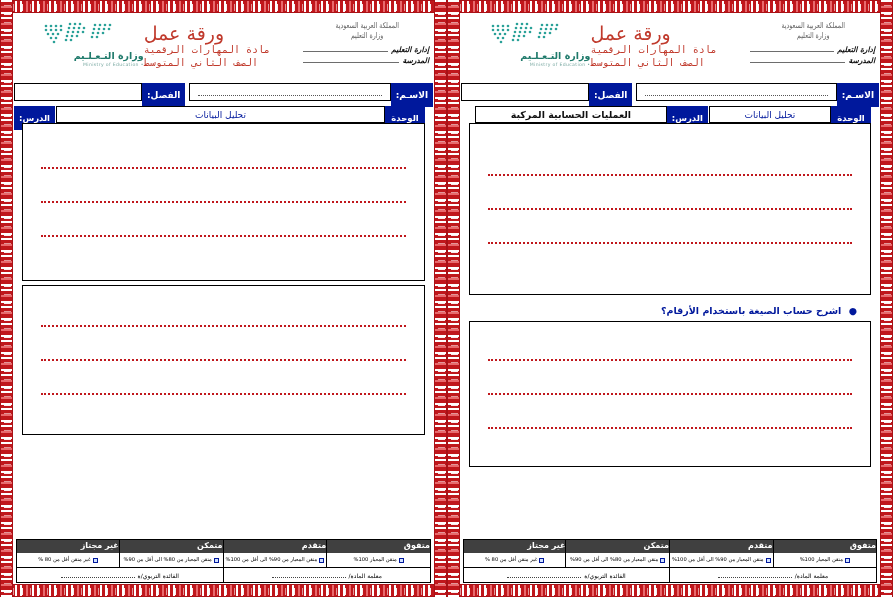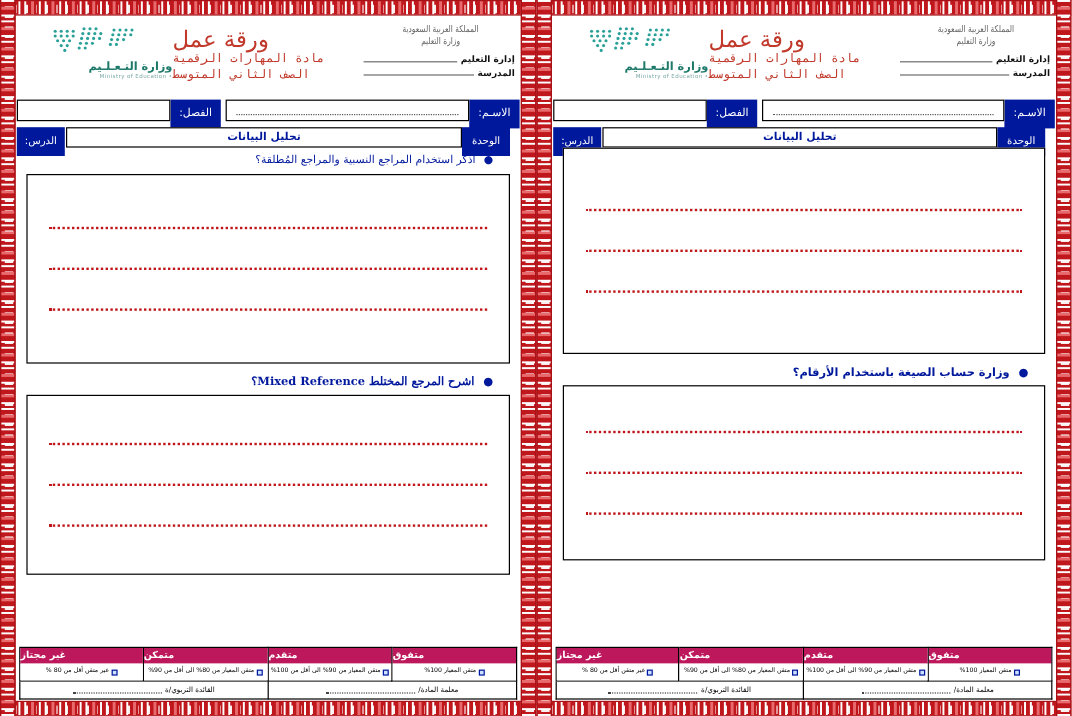--- a/index.html
+++ b/index.html
@@ -131,21 +131,21 @@
   .hdr-line {
     display: flex;
     align-items: baseline;
     justify-content: flex-start;
     font-size: 7.5px;
     font-weight: bold;
     color: #111;
     margin-bottom: 2px;
     direction: rtl;
   }
-  .hdr-line .lbl { white-space: nowrap; }
+  .hdr-line .lbl { white-space: nowrap; font-style: italic; }
   .hdr-line .rule {
     flex: 1;
     border-bottom: 1px solid #6d6d6d;
     margin-right: 3px;
     height: 7px;
   }
   .hdr-center { text-align: left; padding-top: 6px; width: 160px; }
   .ttl-main {
     font-size: 19px;
     color: #c0392b;
@@ -186,21 +186,21 @@
     display: flex;
     direction: rtl;
     align-items: stretch;
     height: 18px;
     margin-top: 3px;
   }
   .blue-tag {
     background: #00189c;
     color: #ffffff;
     font-size: 9px;
-    font-weight: normal;
+    font-weight: bold;
     display: flex;
     align-items: center;
     justify-content: center;
     padding: 12px 5px;
     white-space: nowrap;
     flex: 0 0 auto;
     min-width: 42px;
     text-align: right;
   }
   .field-box {
@@ -229,21 +229,21 @@
     padding: 0 8px 0 0;
   }
   .unit-row .blue-tag { min-width: 40px; font-size: 8.5px; }
   .unit-val {
     border: 1px solid #000000;
     flex: 1 1 auto;
     display: flex;
     align-items: center;
     justify-content: center;
     font-size: 9px;
-    font-weight: bold;
+    font-weight: normal;
     color: #00189c;
     background: #fff;
     margin-left: 1px;
   }
   .lesson-val {
     border: 1px solid #000000;
     flex: 1 1 auto;
     display: flex;
     align-items: center;
     justify-content: center;
@@ -293,25 +293,25 @@
     padding: 0 2px 1px 2px;
   }
   .assess-grid {
     display: flex;
     direction: rtl;
     width: 100%;
   }
   .assess-col { flex: 1 1 25%; border: 1px solid #000; border-left: none; }
   .assess-col:last-child { border-left: 1px solid #000; }
   .assess-head {
-    background: #be185d;
+    background: #404040;
     color: #ffffff;
     font-size: 8px;
     font-weight: bold;
-    text-align: left;
+    text-align: right;
     padding: 2px 0 2px 0;
     line-height: 1.1;
   }
   .assess-cell {
     background: #ffffff;
     font-size: 5.2px;
     color: #000;
     text-align: center;
     padding: 3px 2px;
     line-height: 1.15;
@@ -453,32 +453,33 @@
           <span class="dotline"></span>
         </div>
         <div class="blue-tag">الفصل:</div>
         <div class="field-box class-box"></div>
       </div>
 
       <div class="unit-row">
         <div class="blue-tag">الوحدة</div>
         <div class="unit-val">تحليل البيانات</div>
         <div class="blue-tag">الدرس:</div>
+        <div class="lesson-val">العمليات الحسابية المركبة</div>
       </div>
 
       <div class="body-area">
         <div class="answer-box a1">
           <div class="ans-line"></div>
           <div class="ans-line"></div>
           <div class="ans-line"></div>
         </div>
 
         <div class="q-text bold">
           <span class="q-bullet">●</span>
-          <span>وزارة حساب الصيغة باستخدام الأرقام؟</span>
+          <span>اشرح حساب الصيغة باستخدام الأرقام؟</span>
         </div>
         <div class="answer-box a2">
           <div class="ans-line"></div>
           <div class="ans-line"></div>
           <div class="ans-line"></div>
         </div>
       </div>
 
       <div class="assess">
         <div class="assess-grid">
@@ -620,34 +621,26 @@
         <div class="field-box class-box"></div>
       </div>
 
       <div class="unit-row">
         <div class="blue-tag">الوحدة</div>
         <div class="unit-val">تحليل البيانات</div>
         <div class="blue-tag">الدرس:</div>
       </div>
 
       <div class="body-area">
-        <div class="q-text">
-          <span class="q-bullet">●</span>
-          <span>اذكر استخدام المراجع النسبية والمراجع المُطلقة؟</span>
-        </div>
         <div class="answer-box r1">
           <div class="ans-line"></div>
           <div class="ans-line"></div>
           <div class="ans-line"></div>
         </div>
 
-        <div class="q-text bold mixed-en">
-          <span class="q-bullet">●</span>
-          <span>اشرح المرجع المختلط Mixed Reference؟</span>
-        </div>
         <div class="answer-box r2">
           <div class="ans-line"></div>
           <div class="ans-line"></div>
           <div class="ans-line"></div>
         </div>
       </div>
 
       <div class="assess">
         <div class="assess-grid">
           <div class="assess-col">

